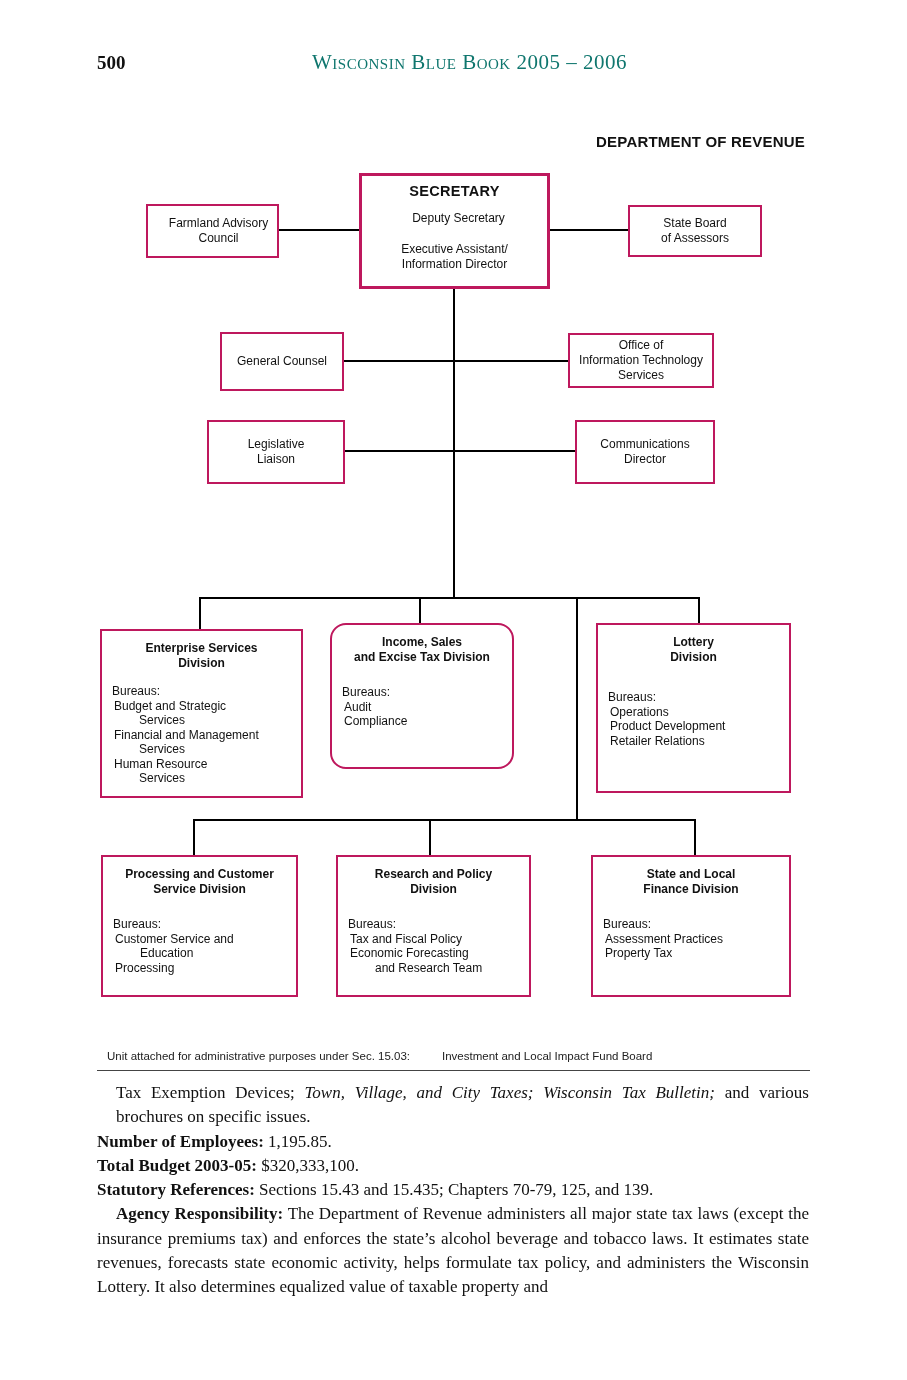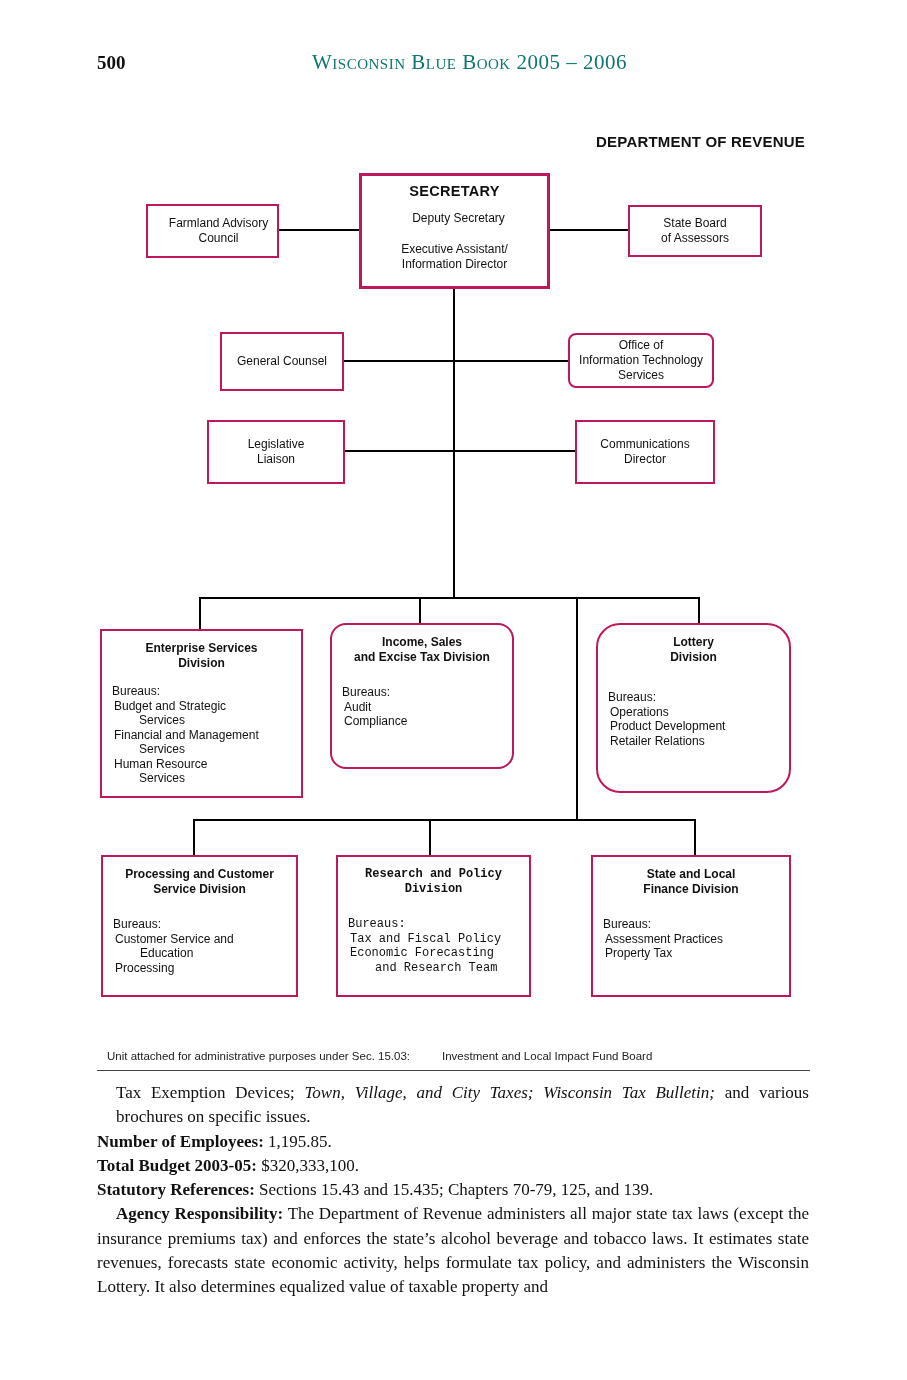--- a/index.html
+++ b/index.html
@@ -86,21 +86,21 @@
     <div>Council</div>
   </div>
   <div class="box center-box" style="left:628px;top:205px;width:134px;height:52px;">
     <div>State Board</div>
     <div>of Assessors</div>
   </div>
 
   <div class="box center-box" style="left:220px;top:332px;width:124px;height:59px;">
     <div>General Counsel</div>
   </div>
-  <div class="box center-box" style="left:568px;top:333px;width:146px;height:55px;border-radius:8px;">
+  <div class="box center-box" style="left:568px;top:333px;width:146px;height:55px;">
     <div>Office of</div>
     <div>Information Technology</div>
     <div>Services</div>
   </div>
   <div class="box center-box" style="left:207px;top:420px;width:138px;height:64px;">
     <div>Legislative</div>
     <div>Liaison</div>
   </div>
   <div class="box center-box" style="left:575px;top:420px;width:140px;height:64px;text-align:right;">
     <div>Communications</div>
@@ -124,21 +124,21 @@
   <div class="box division gap-md" style="left:330px;top:623px;width:184px;height:146px;border-radius:16px;">
     <div class="title">
       <div>Income, Sales</div>
       <div>and Excise Tax Division</div>
     </div>
     <div class="bureaus">Bureaus:</div>
     <div class="item">Audit</div>
     <div class="item">Compliance</div>
   </div>
 
-  <div class="box division gap-lg" style="left:596px;top:623px;width:195px;height:170px;border-radius:24px;">
+  <div class="box division gap-lg" style="left:596px;top:623px;width:195px;height:170px;">
     <div class="title">
       <div>Lottery</div>
       <div>Division</div>
     </div>
     <div class="bureaus">Bureaus:</div>
     <div class="item">Operations</div>
     <div class="item">Product Development</div>
     <div class="item">Retailer Relations</div>
   </div>
 
@@ -146,21 +146,21 @@
     <div class="title">
       <div>Processing and Customer</div>
       <div>Service Division</div>
     </div>
     <div class="bureaus">Bureaus:</div>
     <div class="item">Customer Service and</div>
     <div class="item2">Education</div>
     <div class="item">Processing</div>
   </div>
 
-  <div class="box division gap-md" style="left:336px;top:855px;width:195px;height:142px;font-family:Liberation Mono, monospace;">
+  <div class="box division gap-md" style="left:336px;top:855px;width:195px;height:142px;">
     <div class="title">
       <div>Research and Policy</div>
       <div>Division</div>
     </div>
     <div class="bureaus">Bureaus:</div>
     <div class="item">Tax and Fiscal Policy</div>
     <div class="item">Economic Forecasting</div>
     <div class="item2">and Research Team</div>
   </div>
 

